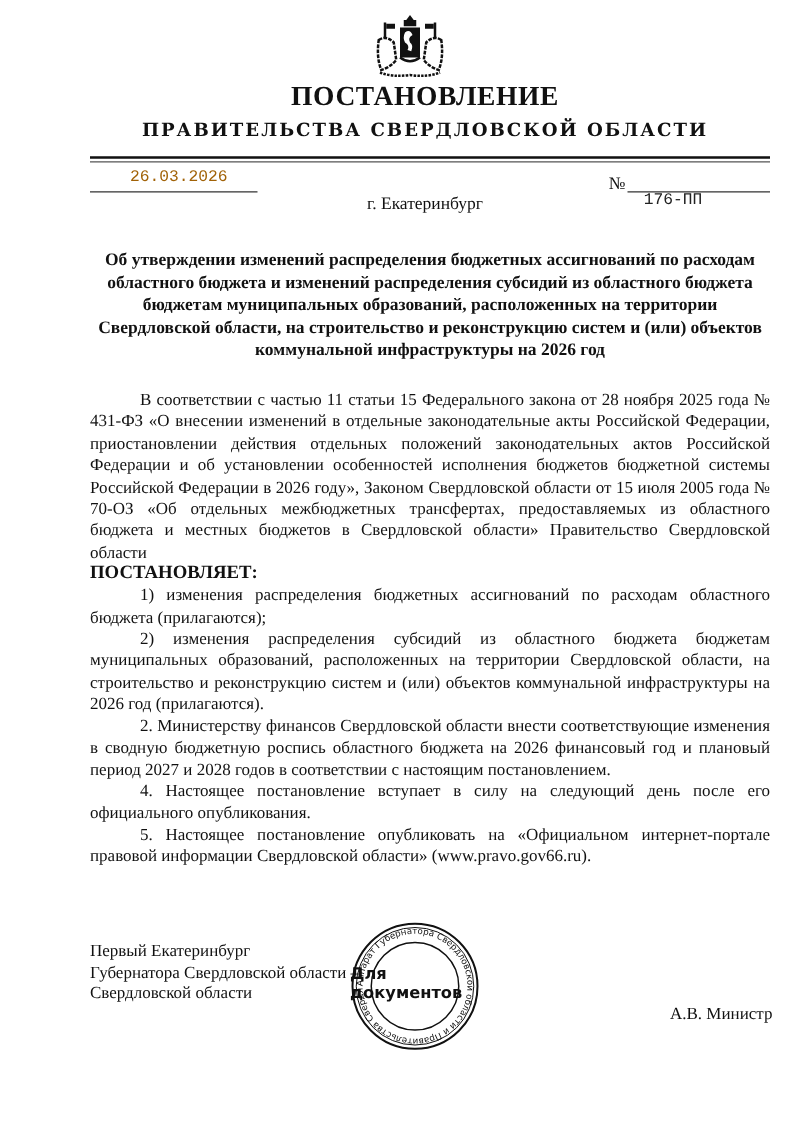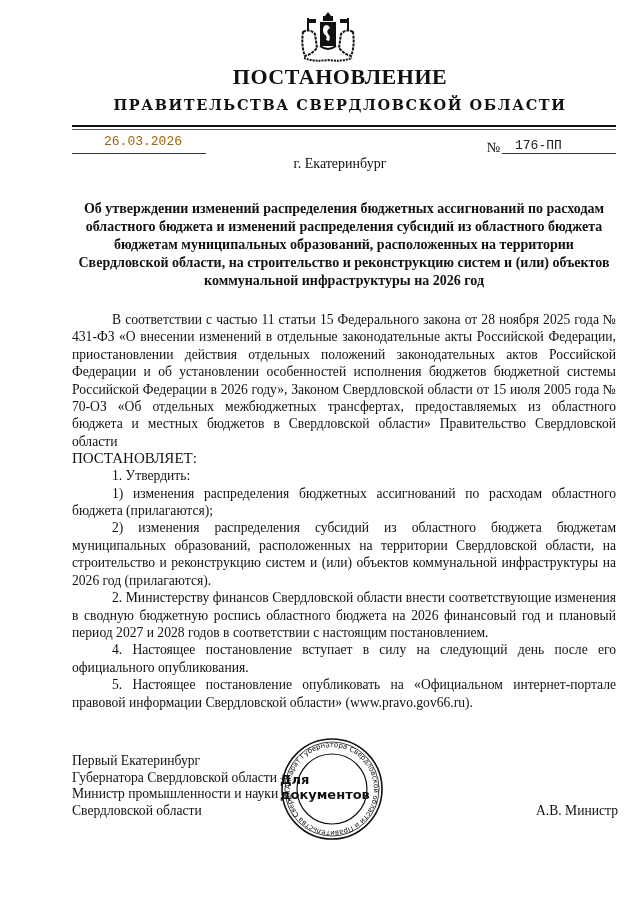--- a/index.html
+++ b/index.html
@@ -5,28 +5,28 @@
     html, body { margin: 0; padding: 0; background: #ffffff; }
     body { width: 640px; height: 905px; position: relative; overflow: hidden; color: #111; font-family: "Liberation Serif", serif; }
     .emblem { position: absolute; left: 300px; top: 12px; width: 56px; height: 54px; }
     .title-main { position: absolute; top: 64px; left: 0; width: 680px; text-align: center; font-size: 22px; font-weight: bold; letter-spacing: 0.5px; }
     .title-sub { position: absolute; top: 96px; left: 0; width: 680px; text-align: center; font-size: 14.5px; font-weight: bold; letter-spacing: 1.6px; font-family: "DejaVu Serif", serif; }
     .rule-thick { position: absolute; left: 72px; top: 125px; width: 544px; height: 2px; background: #111; }
     .rule-thin { position: absolute; left: 72px; top: 129px; width: 544px; height: 1px; background: #555; }
     .date { position: absolute; left: 104px; top: 134px; font-family: "Liberation Mono", monospace; font-size: 13px; color: #a16207; }
     .date-line { position: absolute; left: 72px; top: 153px; width: 134px; height: 1px; background: #333; }
     .num-sign { position: absolute; left: 487px; top: 140px; font-size: 14px; }
-    .num-val { position: absolute; left: 515px; top: 138px; font-family: "Liberation Mono", monospace; font-size: 13px; color: #222; }
+    .num-val { position: absolute; left: 515px; top: 152px; font-family: "Liberation Mono", monospace; font-size: 13px; color: #222; }
     .num-line { position: absolute; left: 502px; top: 153px; width: 114px; height: 1px; background: #333; }
     .city { position: absolute; left: 0; width: 680px; top: 156px; text-align: center; font-size: 14px; }
     .heading { position: absolute; left: 72px; top: 200px; width: 544px; text-align: center; font-weight: bold; font-size: 14px; line-height: 18px; }
     .body { position: absolute; left: 72px; top: 311px; width: 544px; font-size: 13.6px; line-height: 17.4px; }
     .body p { margin: 0; text-align: justify; }
     .body p.indent { text-indent: 40px; }
-    .body p.decree { font-weight: normal; font-size: 15px; line-height: 17px; }
+    .body p.decree { font-weight: bold; font-size: 15px; line-height: 17px; }
     .sign-block { position: absolute; left: 72px; top: 753px; font-size: 13.6px; line-height: 16.5px; }
     .signer { position: absolute; left: 536px; top: 803px; font-size: 13.6px; }
     .stamp { position: absolute; left: 280px; top: 737px; width: 104px; height: 104px; }
     .stamp-text { position: absolute; left: 280px; top: 772px; width: 104px; text-align: left; font-family: "DejaVu Sans", sans-serif; font-weight: bold; font-size: 13px; line-height: 15px; }
   </style>
 </head>
 <body>
 
 <svg class="emblem" viewBox="0 0 56 54">
   <path d="M25 4 L28 0 L31 4 L33 4 L33 9 L23 9 L23 4 Z" fill="#111"></path>
@@ -52,32 +52,30 @@
 <div class="num-sign">№</div>
 <div class="num-val">176-ПП</div>
 <div class="num-line"></div>
 <div class="city">г. Екатеринбург</div>
 
 <div class="heading">Об утверждении изменений распределения бюджетных ассигнований по расходам областного бюджета и изменений распределения субсидий из областного бюджета бюджетам муниципальных образований, расположенных на территории Свердловской области, на строительство и реконструкцию систем и (или) объектов коммунальной инфраструктуры на 2026 год</div>
 
 <div class="body">
   <p class="indent">В соответствии с частью 11 статьи 15 Федерального закона от 28 ноября 2025 года № 431-ФЗ «О внесении изменений в отдельные законодательные акты Российской Федерации, приостановлении действия отдельных положений законодательных актов Российской Федерации и об установлении особенностей исполнения бюджетов бюджетной системы Российской Федерации в 2026 году», Законом Свердловской области от 15 июля 2005 года № 70-ОЗ «Об отдельных межбюджетных трансфертах, предоставляемых из областного бюджета и местных бюджетов в Свердловской области» Правительство Свердловской области</p>
   <p class="decree">ПОСТАНОВЛЯЕТ:</p>
-  <p class="indent">1. Утвердить:</p>
   <p class="indent">1) изменения распределения бюджетных ассигнований по расходам областного бюджета (прилагаются);</p>
   <p class="indent">2) изменения распределения субсидий из областного бюджета бюджетам муниципальных образований, расположенных на территории Свердловской области, на строительство и реконструкцию систем и (или) объектов коммунальной инфраструктуры на 2026 год (прилагаются).</p>
   <p class="indent">2. Министерству финансов Свердловской области внести соответствующие изменения в сводную бюджетную роспись областного бюджета на 2026 финансовый год и плановый период 2027 и 2028 годов в соответствии с настоящим постановлением.</p>
   <p class="indent">4. Настоящее постановление вступает в силу на следующий день после его официального опубликования.</p>
   <p class="indent">5. Настоящее постановление опубликовать на «Официальном интернет-портале правовой информации Свердловской области» (www.pravo.gov66.ru).</p>
 </div>
 
 <div class="sign-block">
   <div>Первый Екатеринбург</div>
   <div>Губернатора Свердловской области –</div>
-  <div>Министр промышленности и науки</div>
   <div>Свердловской области</div>
 </div>
 
 <svg class="stamp" viewBox="0 0 104 104">
   <defs>
     <path id="ring" d="M52 52 m-42 0 a42 42 0 1 1 84 0 a42 42 0 1 1 -84 0"></path>
   </defs>
   <circle cx="52" cy="52" r="50" fill="none" stroke="#111" stroke-width="1.6"></circle>
   <circle cx="52" cy="52" r="47" fill="none" stroke="#111" stroke-width="0.8"></circle>
   <circle cx="52" cy="52" r="35" fill="none" stroke="#111" stroke-width="1.2"></circle>

